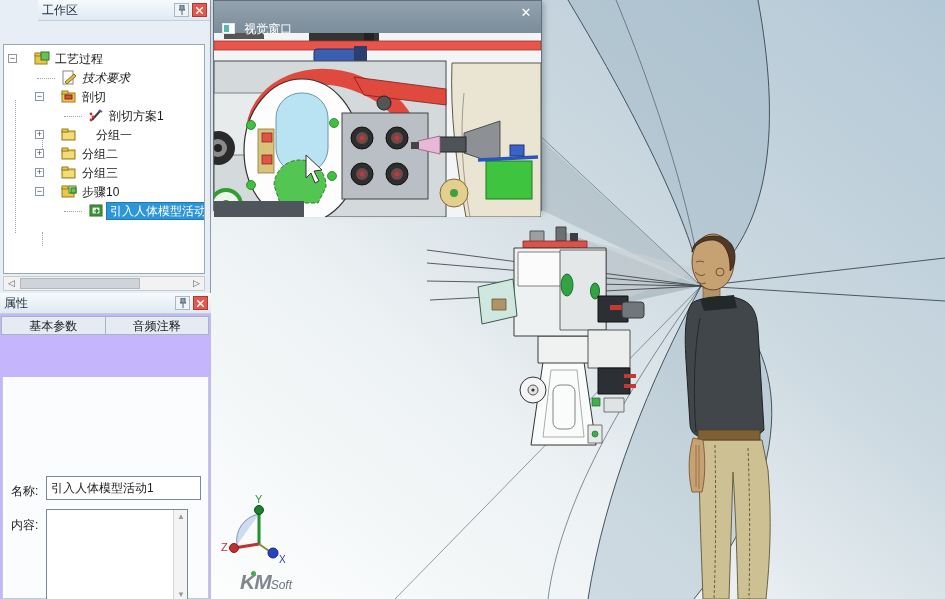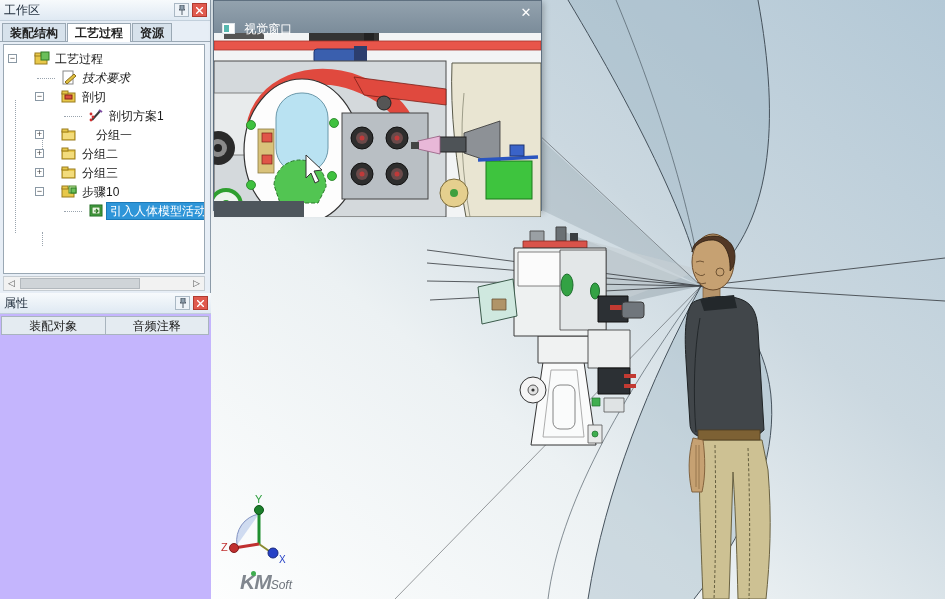--- a/index.html
+++ b/index.html
@@ -2,21 +2,21 @@
 <html><head>
 <meta charset="utf-8">
 <style>
   html,body{margin:0;padding:0;background:#777;}
   *{box-sizing:border-box;}
   #app{position:relative;width:945px;height:599px;background:#fff;overflow:hidden;
        font-family:"Liberation Sans","DejaVu Sans",sans-serif;font-size:12px;color:#222;}
 
   
   #left{position:absolute;left:0;top:0;width:211px;height:599px;background:#e7eef6;
-        border-right:1px solid #8b9aa8;}
+        border-right:1px solid #8b9aa8;padding-left:38px;}
   .phead{position:relative;height:21px;line-height:21px;padding:0 4px;
          background:linear-gradient(#f7fafc,#dfe9f3);border-bottom:1px solid #c2cfdb;
          color:#1d2b3a;}
   .phead .ptools{position:absolute;right:3px;top:3px;display:flex;gap:3px;}
   .pinbtn{width:15px;height:14px;background:#eef3f8;border:1px solid #aab8c4;display:flex;
           align-items:center;justify-content:center;}
   .closebtn{width:15px;height:14px;background:#e05a4e;border:1px solid #b03a30;display:flex;
           align-items:center;justify-content:center;}
 
   
@@ -102,21 +102,20 @@
             </svg>
         </span>
         <span class="closebtn">
           <svg width="7" height="7" viewBox="0 0 7 7">
               <path d="M0 0 L7 7 M7 0 L0 7" stroke="#fff" stroke-width="1.4"></path>
             </svg>
         </span>
       </span>
     </div>
 
-    <div id="ws-tabs"><span class="wtab">装配结构</span><span class="wtab active">工艺过程</span><span class="wtab">资源</span></div>
 
     <div id="treebox">
       <div class="guide" style="left:11px;top:55px;height:133px;"></div>
       <div class="guide" style="left:38px;top:92px;height:14px;"></div>
       <div class="guide" style="left:38px;top:187px;height:14px;"></div>
       <div id="tree-rows">
           <div class="trow" style="top: 5px; width: 100%;">
             <span class="texp" style="left: 4px;">−</span>
             <span class="ticon" style="left: 30px;"><svg width="16" height="15">
                 <rect x="1" y="4" width="12" height="9" fill="#e8c84a" stroke="#9a7d1e"></rect>
@@ -220,25 +219,39 @@
           <span class="closebtn">
             <svg width="7" height="7" viewBox="0 0 7 7">
                 <path d="M0 0 L7 7 M7 0 L0 7" stroke="#fff" stroke-width="1.4"></path>
               </svg>
           </span>
         </span>
       </div>
 
       <div id="prop-tabs">
           <div class="ptabrow">
-            <div class="ptab">装配对象</div>
+            <div class="ptab">基本参数</div>
             <div class="ptab">音频注释</div>
           </div>
         </div>
 
+      <div id="prop-body">
+        <span class="flabel" style="left:8px;top:106px;">名称:</span>
+        <input class="finput" style="left: 43px; top: 99px; width: 155px; height: 24px;" value="引入人体模型活动1">
+
+        <span class="flabel" style="left:8px;top:140px;">内容:</span>
+        <div id="contentbox">
+          <div class="vsb">
+            <span style="top:2px;">▲</span>
+            <span style="bottom:2px;">▼</span>
+          </div>
+        </div>
+
+        <div id="prop-buttons"></div>
+      </div>
     </div>
   </div>
 
   <svg id="viewport" viewBox="211 0 734 599">
     <defs>
       <linearGradient id="bgGrad" x1="0" y1="1" x2="1" y2="0">
         <stop offset="0" stop-color="#fdfefe"></stop>
         <stop offset="0.35" stop-color="#ecf1f3"></stop>
         <stop offset="0.62" stop-color="#cbd8e0"></stop>
         <stop offset="1" stop-color="#b3c8d6"></stop>

